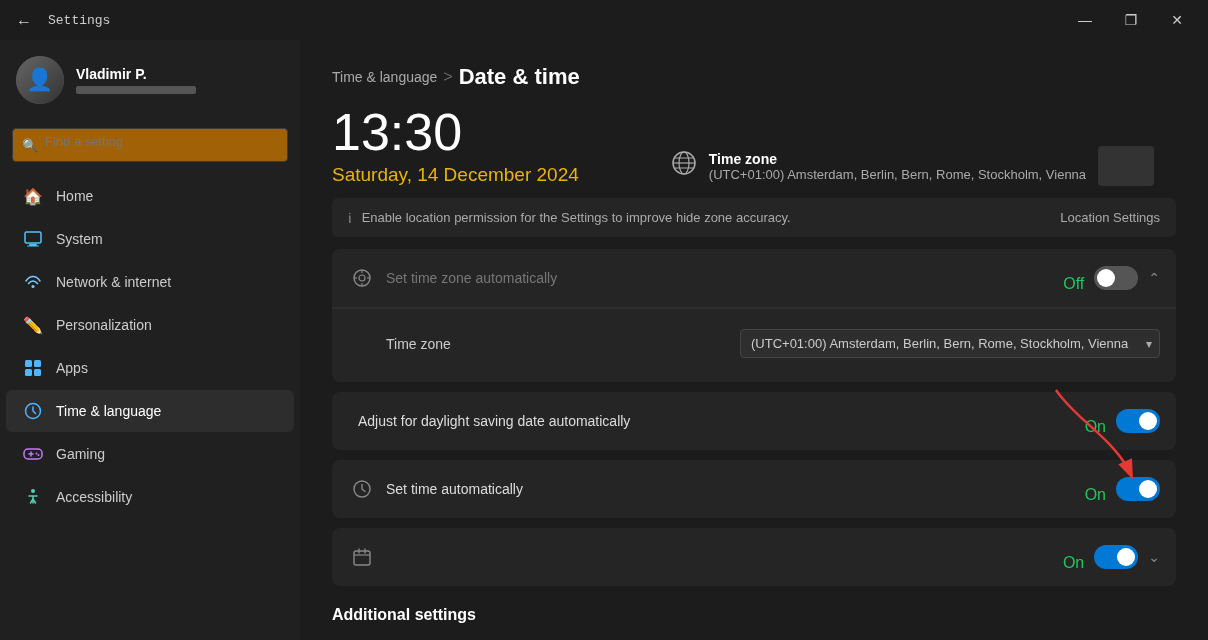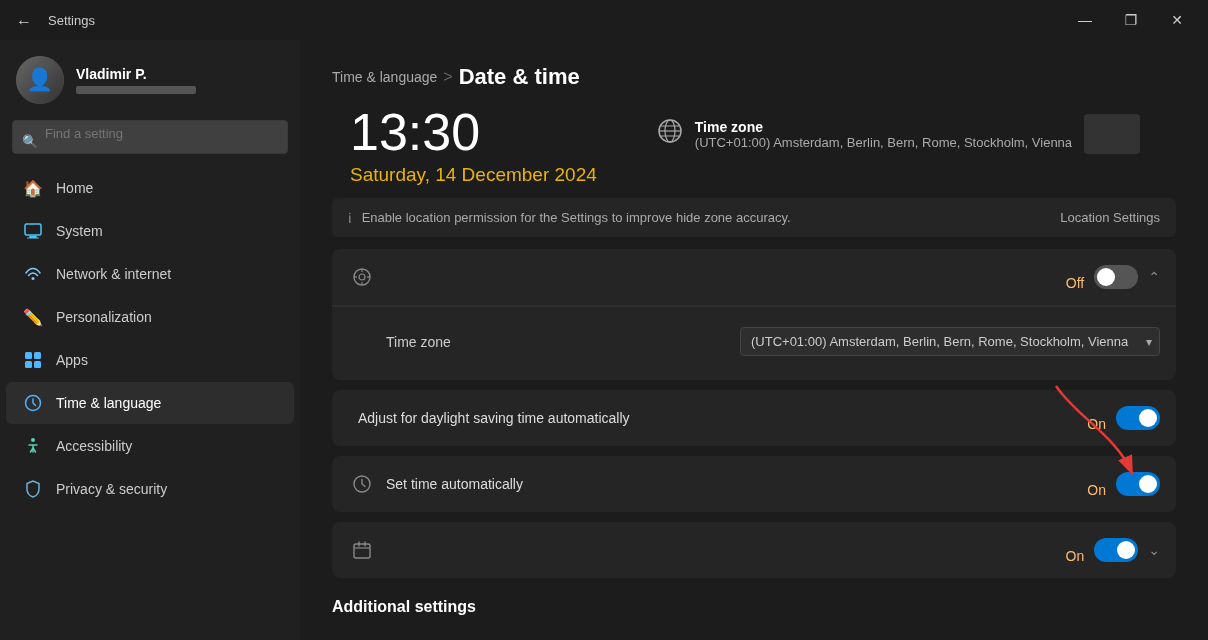--- a/index.html
+++ b/index.html
@@ -25,20 +25,21 @@
       flex-shrink: 0;
     }
     .titlebar-left {
       display: flex;
       align-items: center;
       gap: 8px;
     }
     .titlebar-title {
       font-size: 13px;
       color: #ccc;
+      font-family: Liberation Mono, monospace;
     }
     .titlebar-controls {
       display: flex;
       gap: 0;
     }
     .titlebar-btn {
       width: 46px;
       height: 32px;
       background: transparent;
       border: none;
@@ -111,27 +112,28 @@
     }
 
     
     .search-container {
       padding: 4px 12px 12px 12px;
       position: relative;
     }
     .search-input {
       width: 100%;
       height: 34px;
-      background: #404040;
+      background: #a16207;
       border: 1px solid #3a3a3a;
       border-radius: 4px;
       color: #ccc;
       font-size: 13px;
       padding: 0 10px 8px 32px;
       outline: none;
+      margin-top: 8px;
     }
     .search-icon {
       position: absolute;
       left: 22px;
       top: 50%;
       transform: translateY(-50%);
       color: #888;
       font-size: 13px;
       pointer-events: none;
     }
@@ -187,23 +189,23 @@
       align-items: center;
       gap: 6px;
     }
     .breadcrumb-parent { color: #aaa; cursor: pointer; }
     .breadcrumb-current { color: #fff; font-weight: 700; font-size: 22px; }
     .breadcrumb-sep { color: #666; font-size: 16px; }
 
     
     .time-display {
       display: flex;
-      align-items: flex-start;
-      gap: 60px;
-      margin: 16px 0 12px 18px;
+      align-items: flex-end;
+      gap: 92px;
+      margin: 16px 0 12px 0;
     }
     .time-left .time-big {
       font-size: 52px;
       font-weight: 300;
       color: #fff;
       line-height: 1;
     }
     .time-left .time-date {
       font-size: 19px;
       color: #eab308;
@@ -299,22 +301,22 @@
     }
     .row-label-muted {
       color: #777;
     }
     .row-right {
       display: flex;
       align-items: center;
       gap: 10px;
     }
     .off-label, .on-label {
-      font-size: 14px;
-      color: #fdba74;
+      font-size: 16px;
+      color: #22c55e;
       margin-top: 12px;
     }
 
     
     .toggle {
       width: 44px;
       height: 24px;
       border-radius: 12px;
       position: relative;
       cursor: pointer;
@@ -490,35 +492,38 @@
         <div class="nav-icon">
           <svg width="18" height="18" viewBox="0 0 18 18" fill="none">
             <circle cx="9" cy="9" r="7.5" stroke="#4fb3ff" stroke-width="1.5" fill="none"></circle>
             <path d="M9 5V9L11.5 11.5" stroke="#4fb3ff" stroke-width="1.5" stroke-linecap="round"></path>
           </svg>
         </div>
         <span>Time &amp; language</span>
       </div>
       <div class="nav-item">
         <div class="nav-icon">
+          <svg width="20" height="16" viewBox="0 0 20 16" fill="none">
+            <rect x="1" y="3" width="18" height="10" rx="4" stroke="#c678f5" stroke-width="1.5" fill="none"></rect>
+            <path d="M6 8H10M8 6V10" stroke="#c678f5" stroke-width="1.5" stroke-linecap="round"></path>
+            <circle cx="13.5" cy="7.5" r="1" fill="#c678f5"></circle>
+            <circle cx="15.5" cy="9" r="1" fill="#c678f5"></circle>
+          </svg>
+        </div>
+        <span>Gaming</span>
+      </div>
+      <div class="nav-item">
+        <div class="nav-icon">
           <svg width="18" height="18" viewBox="0 0 18 18" fill="none">
             <circle cx="9" cy="3" r="2" fill="#56cfb2"></circle>
             <path d="M5 8h8M9 8v7" stroke="#56cfb2" stroke-width="1.5" stroke-linecap="round"></path>
             <path d="M6.5 15l2.5-4 2.5 4" stroke="#56cfb2" stroke-width="1.5" stroke-linecap="round" stroke-linejoin="round"></path>
           </svg>
         </div>
         <span>Accessibility</span>
-      </div>
-      <div class="nav-item">
-        <div class="nav-icon">
-          <svg width="16" height="18" viewBox="0 0 16 18" fill="none">
-            <path d="M8 1L2 3.5V9C2 12.5 4.5 15.8 8 17C11.5 15.8 14 12.5 14 9V3.5L8 1Z" stroke="#6fb0d8" stroke-width="1.5" fill="none"></path>
-          </svg>
-        </div>
-        <span>Privacy &amp; security</span>
       </div>
     </div>
   </div>
 
   <div class="main-content">
 
     <div class="breadcrumb">
       <span class="breadcrumb-parent">Time &amp; language</span>
       <span class="breadcrumb-sep">&gt;</span>
       <span class="breadcrumb-current">Date &amp; time</span>
@@ -560,20 +565,21 @@
         <div class="row-icon">
           <svg width="20" height="20" viewBox="0 0 20 20" fill="none">
             <circle cx="10" cy="10" r="8" stroke="#888" stroke-width="1.4" fill="none"></circle>
             <circle cx="10" cy="10" r="3" stroke="#888" stroke-width="1.2" fill="none"></circle>
             <line x1="10" y1="2" x2="10" y2="5" stroke="#888" stroke-width="1.2"></line>
             <line x1="10" y1="15" x2="10" y2="18" stroke="#888" stroke-width="1.2"></line>
             <line x1="2" y1="10" x2="5" y2="10" stroke="#888" stroke-width="1.2"></line>
             <line x1="15" y1="10" x2="18" y2="10" stroke="#888" stroke-width="1.2"></line>
           </svg>
         </div>
+        <span class="row-label row-label-muted" style="margin-left:10px;">Set time zone automatically</span>
         <div class="row-right" style="margin-left:auto;display:flex;align-items:center;gap:10px;">
           <span class="off-label">Off</span>
           <div class="toggle off">
             <div class="toggle-knob"></div>
           </div>
           <span class="chevron">⌃</span>
         </div>
       </div>
 
       <div class="expanded-content">
@@ -584,21 +590,21 @@
               <option>(UTC+01:00) Amsterdam, Berlin, Bern, Rome, Stockholm, Vienna</option>
             </select>
             <span class="select-arrow">▾</span>
           </div>
         </div>
       </div>
     </div>
 
     <div class="settings-card card-with-arrow" style="position:relative;">
       <div class="settings-row">
-        <span class="row-label">Adjust for daylight saving time automatically</span>
+        <span class="row-label">Adjust for daylight saving date automatically</span>
         <div class="row-right" style="margin-left:auto;">
           <span class="on-label">On</span>
           <div class="toggle on">
             <div class="toggle-knob"></div>
           </div>
         </div>
       </div>
     </div>
 
     <div class="settings-card" style="position:relative;">

